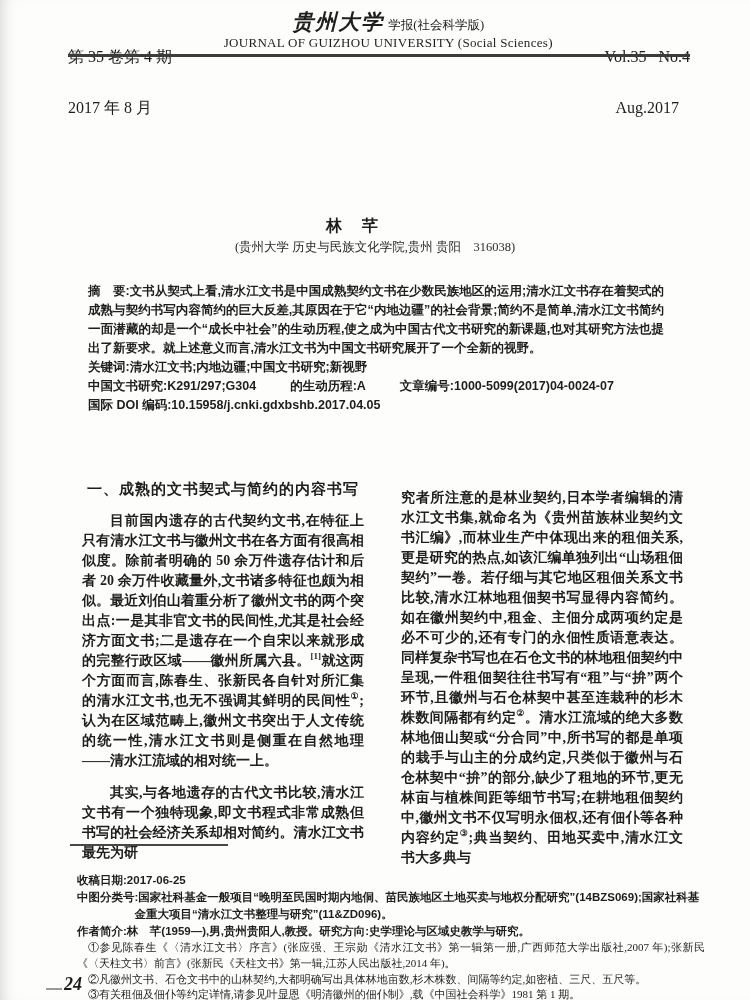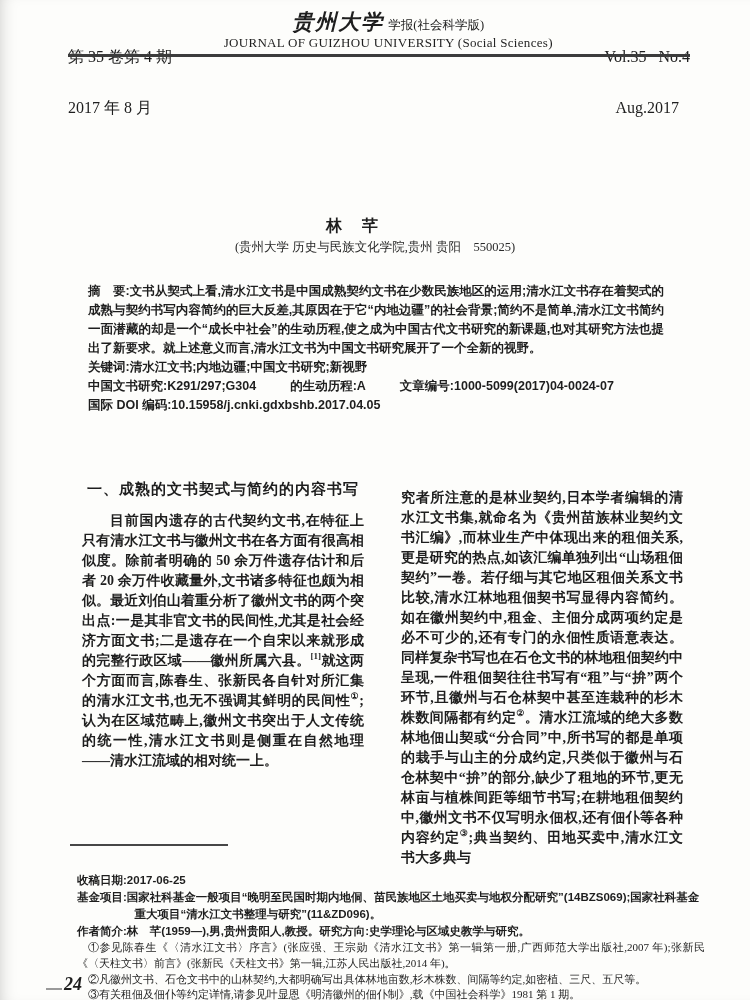--- a/index.html
+++ b/index.html
@@ -65,48 +65,49 @@
       <div class="brand-en">JOURNAL OF GUIZHOU UNIVERSITY (Social Sciences)</div>
     </div>
     <div class="hdr-right">
       <div>Vol.35   No.4</div>
       <div>Aug.2017</div>
     </div>
   </div>
   <div class="hdr-rule"></div>
 
   <div class="author">林　芊</div>
-  <div class="affil">(贵州大学 历史与民族文化学院,贵州 贵阳　550025)</div>
+  <div class="affil">(贵州大学 历史与民族文化学院,贵州 贵阳　316038)</div>
 
   <div class="absblock hei">
     <p><span>摘　要:</span><span>文书从契式上看,清水江文书是中国成熟契约文书在少数民族地区的运用;清水江文书存在着契式的成熟与契约书写内容简约的巨大反差,其原因在于它“内地边疆”的社会背景;简约不是简单,清水江文书简约一面潜藏的却是一个“成长中社会”的生动历程,使之成为中国古代文书研究的新课题,也对其研究方法也提出了新要求。就上述意义而言,清水江文书为中国文书研究展开了一个全新的视野。</span></p>
     <p><span>关键词:</span><span>清水江文书;内地边疆;中国文书研究;新视野</span></p>
     <p class="meta-line">
       <span class="seg"><span>中国文书研究:</span><span>K291/297;G304</span></span>
       <span class="seg"><span>的生动历程:</span><span>A</span></span>
       <span class="seg"><span>文章编号:</span><span>1000-5099(2017)04-0024-07</span></span>
     </p>
     <p><span>国际 DOI 编码:</span><span>10.15958/j.cnki.gdxbshb.2017.04.05</span></p>
   </div>
 
   <div class="cols">
     <div class="col">
       <div class="sec-head hei">一、成熟的文书契式与简约的内容书写</div>
       <p class="indent supify">目前国内遗存的古代契约文书,在特征上只有清水江文书与徽州文书在各方面有很高相似度。除前者明确的 50 余万件遗存估计和后者 20 余万件收藏量外,文书诸多特征也颇为相似。最近刘伯山着重分析了徽州文书的两个突出点:一是其非官文书的民间性,尤其是社会经济方面文书;二是遗存在一个自宋以来就形成的完整行政区域——徽州所属六县。<sup>[1]</sup>就这两个方面而言,陈春生、张新民各自针对所汇集的清水江文书,也无不强调其鲜明的民间性<sup>①</sup>;认为在区域范畴上,徽州文书突出于人文传统的统一性,清水江文书则是侧重在自然地理——清水江流域的相对统一上。</p>
+      <p class="indent supify">其实,与各地遗存的古代文书比较,清水江文书有一个独特现象,即文书程式非常成熟但书写的社会经济关系却相对简约。清水江文书最先为研</p>
     </div>
     <div class="col">
       <p class="supify">究者所注意的是林业契约,日本学者编辑的清水江文书集,就命名为《贵州苗族林业契约文书汇编》,而林业生产中体现出来的租佃关系,更是研究的热点,如该汇编单独列出“山场租佃契约”一卷。若仔细与其它地区租佃关系文书比较,清水江林地租佃契书写显得内容简约。如在徽州契约中,租金、主佃分成两项约定是必不可少的,还有专门的永佃性质语意表达。同样复杂书写也在石仓文书的林地租佃契约中呈现,一件租佃契往往书写有“租”与“拚”两个环节,且徽州与石仓林契中甚至连栽种的杉木株数间隔都有约定<sup>②</sup>。清水江流域的绝大多数林地佃山契或“分合同”中,所书写的都是单项的栽手与山主的分成约定,只类似于徽州与石仓林契中“拚”的部分,缺少了租地的环节,更无林亩与植株间距等细节书写;在耕地租佃契约中,徽州文书不仅写明永佃权,还有佃仆等各种内容约定<sup>③</sup>;典当契约、田地买卖中,清水江文书大多典与</p>
     </div>
   </div>
 
   <div class="foot-rule"></div>
 
   <div class="footer">
     <p class="f-line"><span>收稿日期:</span><span>2017-06-25</span></p>
-    <p class="f-line f-fund"><span>基金项目:</span><span>国家社科基金一般项目“晚明至民国时期内地侗、苗民族地区土地买卖与地权分配研究”(14BZS069);国家社科基金重大项目“清水江文书整理与研究”(11&amp;ZD096)。</span></p>
+    <p class="f-line f-fund"><span>中图分类号:</span><span>国家社科基金一般项目“晚明至民国时期内地侗、苗民族地区土地买卖与地权分配研究”(14BZS069);国家社科基金重大项目“清水江文书整理与研究”(11&amp;ZD096)。</span></p>
     <p class="f-line"><span>作者简介:</span><span>林　芊(1959—),男,贵州贵阳人,教授。研究方向:史学理论与区域史教学与研究。</span></p>
     <p class="f-note">①参见陈春生《〈清水江文书〉序言》(张应强、王宗勋《清水江文书》第一辑第一册,广西师范大学出版社,2007 年);张新民《〈天柱文书〉前言》(张新民《天柱文书》第一辑,江苏人民出版社,2014 年)。</p>
     <p class="f-note">②凡徽州文书、石仓文书中的山林契约,大都明确写出具体林地亩数,杉木株数、间隔等约定,如密植、三尺、五尺等。</p>
     <p class="f-note">③有关租佃及佃仆等约定详情,请参见叶显恩《明清徽州的佃仆制》,载《中国社会科学》1981 第 1 期。</p>
   </div>
 
   <div class="pageno">
     <span class="tick"></span>
     <span class="num">24</span>
   </div>

